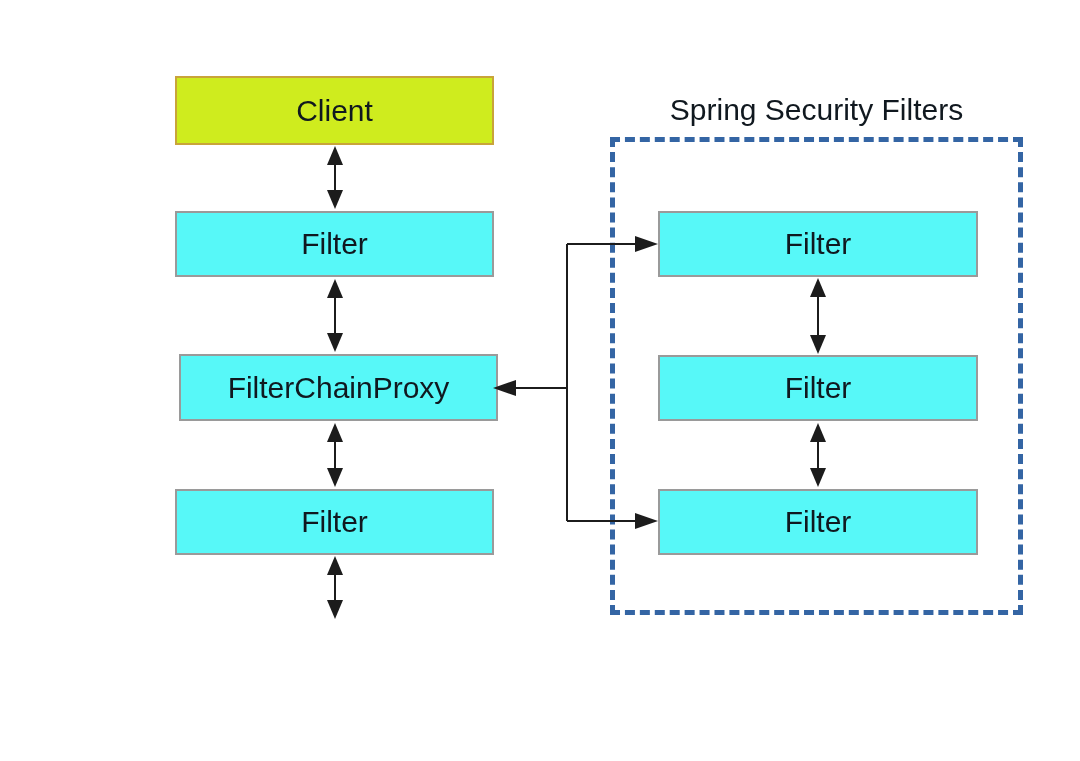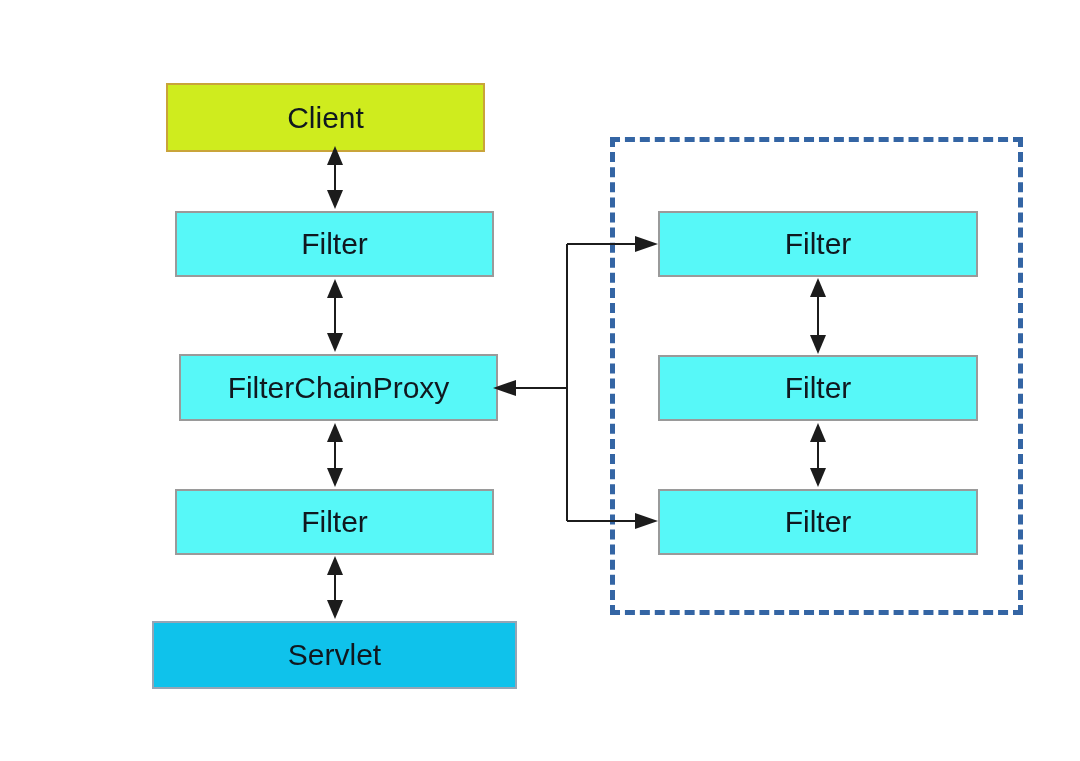--- a/index.html
+++ b/index.html
@@ -19,24 +19,23 @@
     position: absolute;
     display: flex;
     align-items: center;
     justify-content: center;
     font-size: 30px;
     color: var(--text, #10181f);
     box-sizing: border-box;
     text-align: center;
   }
   .box-client {
-    left: 166px; top: 76px; width: 319px; height: 69px;
+    left: 175px; top: 76px; width: 319px; height: 69px;
     background: var(--client-fill, #cfec1e);
     border: 2px solid var(--client-border, #c9a43a);
-    margin-top: 7px;
   }
   .box-cyan {
     background: var(--filter-fill, #57f8f8);
     border: 2px solid var(--filter-border, #9a9a9a);
   }
   .box-filter-l1 { left: 175px; top: 211px; width: 319px; height: 66px; }
   .box-fcp       { left: 179px; top: 354px; width: 319px; height: 67px; }
   .box-filter-l2 { left: 175px; top: 489px; width: 319px; height: 66px; }
   .box-servlet {
     left: 152px; top: 621px; width: 365px; height: 68px;
@@ -88,24 +87,22 @@
   </div>
   <div class="box box-cyan box-filter-l1">
     <span>Filter</span>
   </div>
   <div class="box box-cyan box-fcp">
     <span>FilterChainProxy</span>
   </div>
   <div class="box box-cyan box-filter-l2">
     <span>Filter</span>
   </div>
-  <div class="box box-servlet">
-    <span>Servlet</span>
-  </div>
 
+  <div class="group-title">Spring Security Filters</div>
   <div class="group-border"></div>
 
   <div class="box box-cyan box-filter-r1">
     <span>Filter</span>
   </div>
   <div class="box box-cyan box-filter-r2">
     <span>Filter</span>
   </div>
   <div class="box box-cyan box-filter-r3">
     <span>Filter</span>

